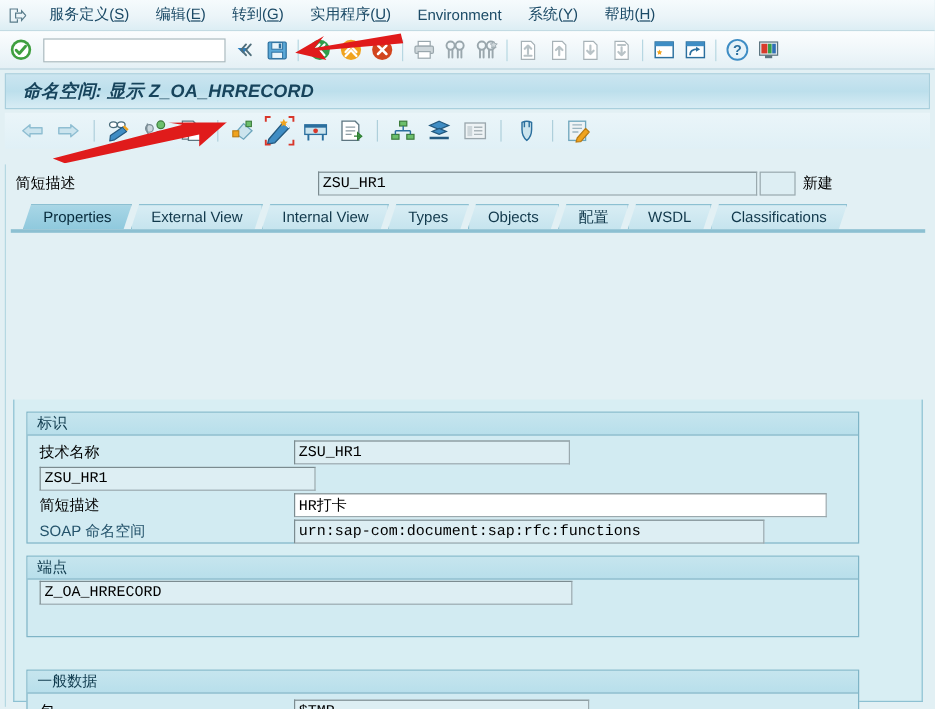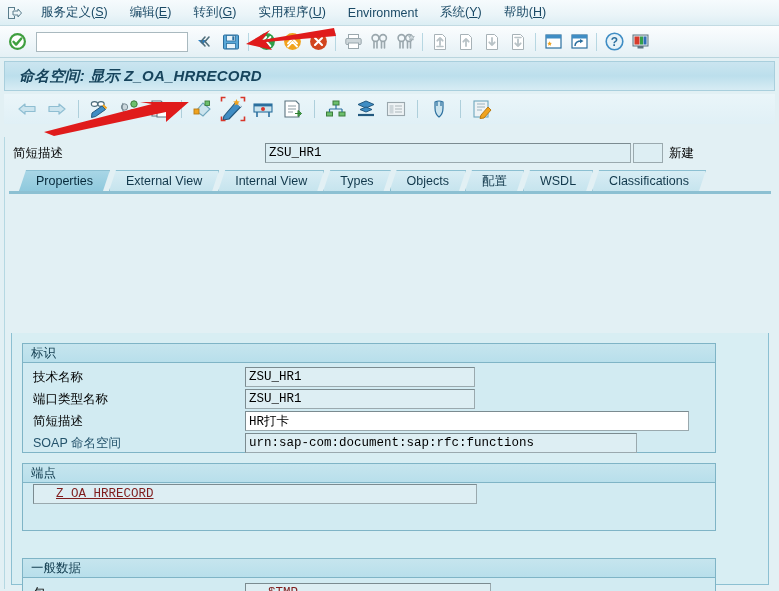--- a/index.html
+++ b/index.html
@@ -224,23 +224,21 @@
     height: 22px;
     padding-left: 10px;
   }
   .frow .flbl {
     width: 212px;
     font-size: 12.5px;
     color: #000;
   }
   .frow .flbl.blue { color: #24536b; }
   .hotspot {
-    text-decoration: underline;
-    color: #7f1d1d;
-    margin-left: 19px;
+    color: #000000;
   }
 
   
   .annot { position: absolute; pointer-events: none; }
 </style>
 </head>
 <body>
 
 <div class="menubar">
   <div class="sysmenu-icon">
@@ -594,21 +592,20 @@
 
     <div class="grp" style="left:10px; top:10px; width:694px; height:110px;">
       <div class="grp-title">标识</div>
 
       <div class="frow" style="margin-top:3px;">
         <span class="flbl">技术名称</span>
         <span class="inp" style="width:230px;">ZSU_HR1</span>
       </div>
 
       <div class="frow">
-        <span class="flbl">端口类型名称</span>
         <span class="inp" style="width:230px;">ZSU_HR1</span>
       </div>
 
       <div class="frow">
         <span class="flbl">简短描述</span>
         <span class="inp white" style="width:444px;">HR打卡</span>
       </div>
 
       <div class="frow">
         <span class="flbl blue">SOAP 命名空间</span>

